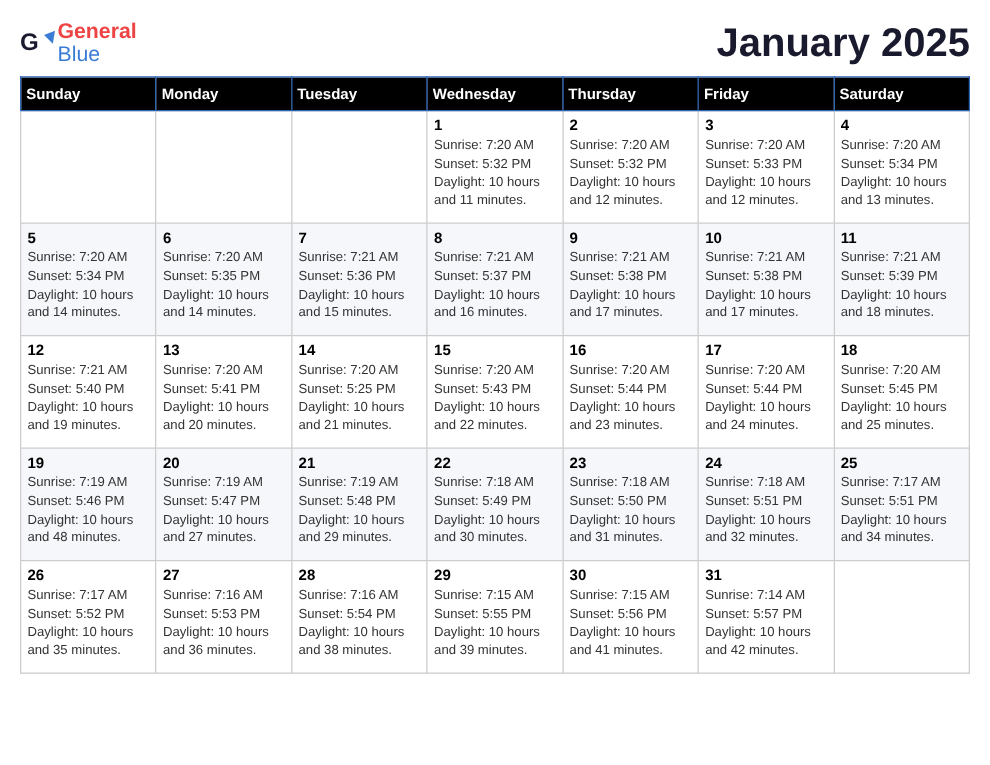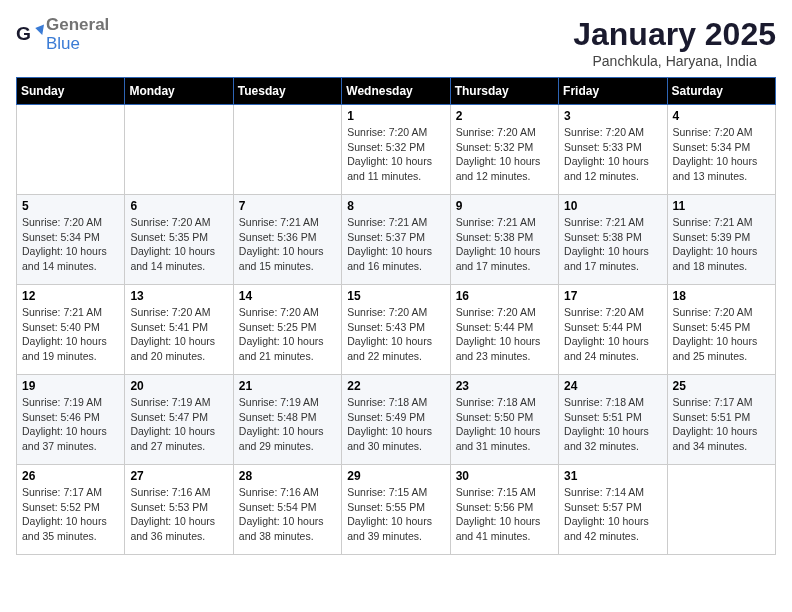--- a/index.html
+++ b/index.html
@@ -83,28 +83,27 @@
 <body>
 
 <div class="header">
   <div class="logo">
     <svg class="logo-icon" viewBox="0 0 32 32" xmlns="http://www.w3.org/2000/svg">
       <text x="0" y="22" font-size="22" font-weight="bold" fill="#1a1a2e">G</text>
       <polygon points="22,8 32,4 30,16" fill="#3a7bd5"></polygon>
     </svg>
     <div>
       <div style="font-size:17px;font-weight:bold;color:#1a1a2e;line-height:1.1;">
-        <span style="color:#737373;text-align:right;">General</span>
+        <span style="color:#ef4444;text-align:right;">General</span>
       </div>
       <div style="font-size:17px;font-weight:normal;color:#3a7bd5;line-height:1.1;">Blue</div>
     </div>
   </div>
   <div class="title-block">
     <div class="month-title">January 2025</div>
-    <div class="subtitle">Panchkula, Haryana, India</div>
   </div>
 </div>
 
 <table>
   <thead>
     <tr>
     <th>Sunday</th>
         <th>Monday</th>
         <th>Tuesday</th>
         <th>Wednesday</th>
@@ -285,21 +284,21 @@
           </div>
         </td>
       </tr>
       <tr>
         <td>
           <div class="day-num">19</div>
           <div class="day-info">
             <div>Sunrise: 7:19 AM</div>
             <div>Sunset: 5:46 PM</div>
             <div>Daylight: 10 hours</div>
-            <div>and 37 minutes.</div>
+            <div>and 48 minutes.</div>
           </div>
         </td>
         <td>
           <div class="day-num">20</div>
           <div class="day-info">
             <div>Sunrise: 7:19 AM</div>
             <div>Sunset: 5:47 PM</div>
             <div>Daylight: 10 hours</div>
             <div>and 27 minutes.</div>
           </div>

